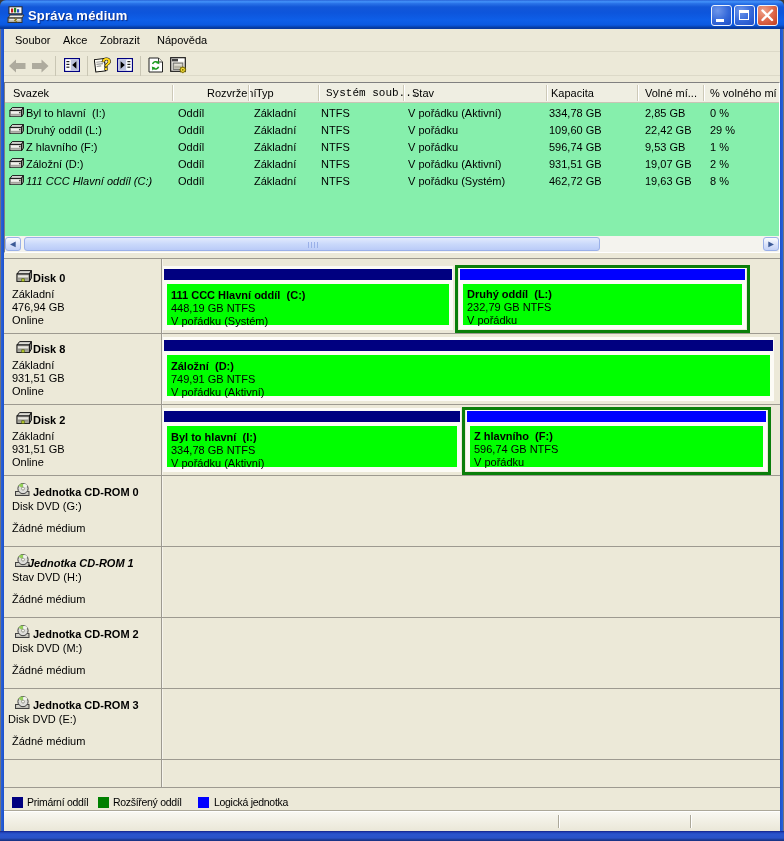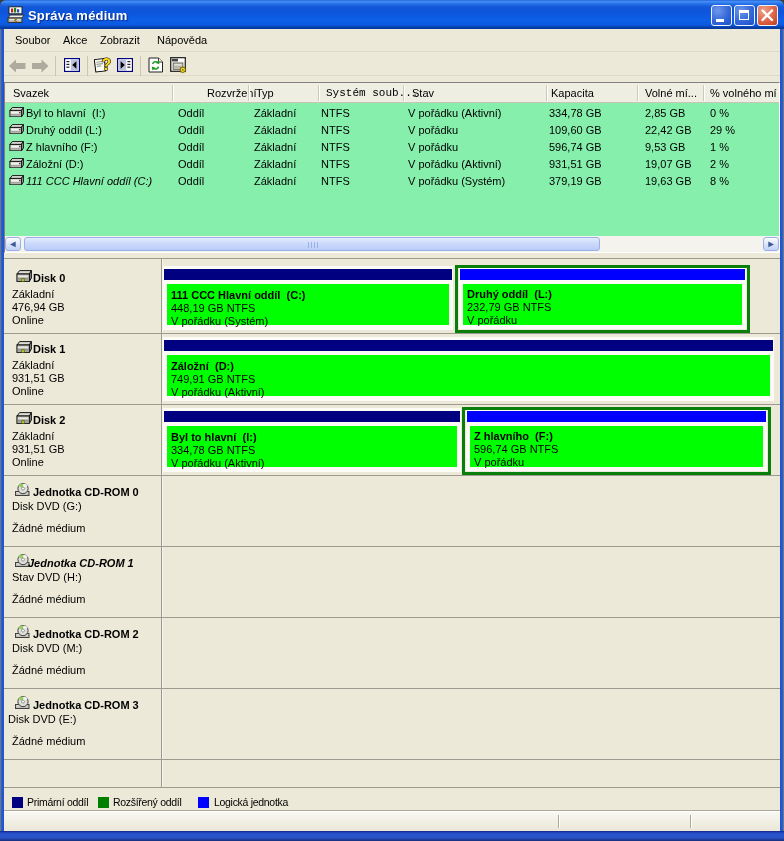--- a/index.html
+++ b/index.html
@@ -242,21 +242,21 @@
   </div>
   <div class="abs row" style="top:89px;">
     <svg class="abs" width="15" height="10" style="left:4px;top:3px;">
         <use href="#vol"></use>
       </svg>
     <div class="abs rtxt it" style="left:21px;">111 CCC Hlavní oddíl (C:)</div>
     <div class="abs rtxt" style="left:173px;">Oddíl</div>
       <div class="abs rtxt" style="left:249px;">Základní</div>
     <div class="abs rtxt" style="left:316px;">NTFS</div>
       <div class="abs rtxt" style="left:403px;">V pořádku (Systém)</div>
-    <div class="abs rtxt" style="left:544px;">379,19 GB</div>
+    <div class="abs rtxt" style="left:544px;">462,72 GB</div>
       <div class="abs rtxt" style="left:640px;">19,63 GB</div>
     <div class="abs rtxt" style="left:705px;">8 %</div>
   </div>
   <div class="abs" id="hsb">
     <div class="abs sbarrow" style="left:0px;">◂</div>
     <div class="abs" id="sbthumb">
         <div style="position:absolute;left:283px;top:4px;width:10px;height:6px;background:repeating-linear-gradient(90deg,#9ab0e8 0,#9ab0e8 1px,transparent 1px,transparent 3px);"></div>
       </div>
     <div class="abs sbarrow" style="left:758px;">▸</div>
   </div>
@@ -291,21 +291,21 @@
 <svg class="abs" width="16" height="14" style="left:15px;top:625px;">
     <use href="#cd"></use>
   </svg>
 <svg class="abs" width="16" height="14" style="left:15px;top:696px;">
     <use href="#cd"></use>
   </svg>
 <div class="abs b" style="left:33px;top:272px;">Disk 0</div>
 <div class="abs" style="left:12px;top:288px;">Základní</div>
 <div class="abs" style="left:12px;top:301px;">476,94 GB</div>
 <div class="abs" style="left:12px;top:314px;">Online</div>
-<div class="abs b" style="left:33px;top:343px;">Disk 1</div>
+<div class="abs b" style="left:33px;top:343px;">Disk 8</div>
 <div class="abs" style="left:12px;top:359px;">Základní</div>
 <div class="abs" style="left:12px;top:372px;">931,51 GB</div>
 <div class="abs" style="left:12px;top:385px;">Online</div>
 <div class="abs b" style="left:33px;top:414px;">Disk 2</div>
 <div class="abs" style="left:12px;top:430px;">Základní</div>
 <div class="abs" style="left:12px;top:443px;">931,51 GB</div>
 <div class="abs" style="left:12px;top:456px;">Online</div>
 <div class="abs b" style="left:33px;top:486px;">Jednotka CD-ROM 0</div>
 <div class="abs" style="left:12px;top:500px;">Disk DVD (G:)</div>
 <div class="abs" style="left:12px;top:522px;">Žádné médium</div>

